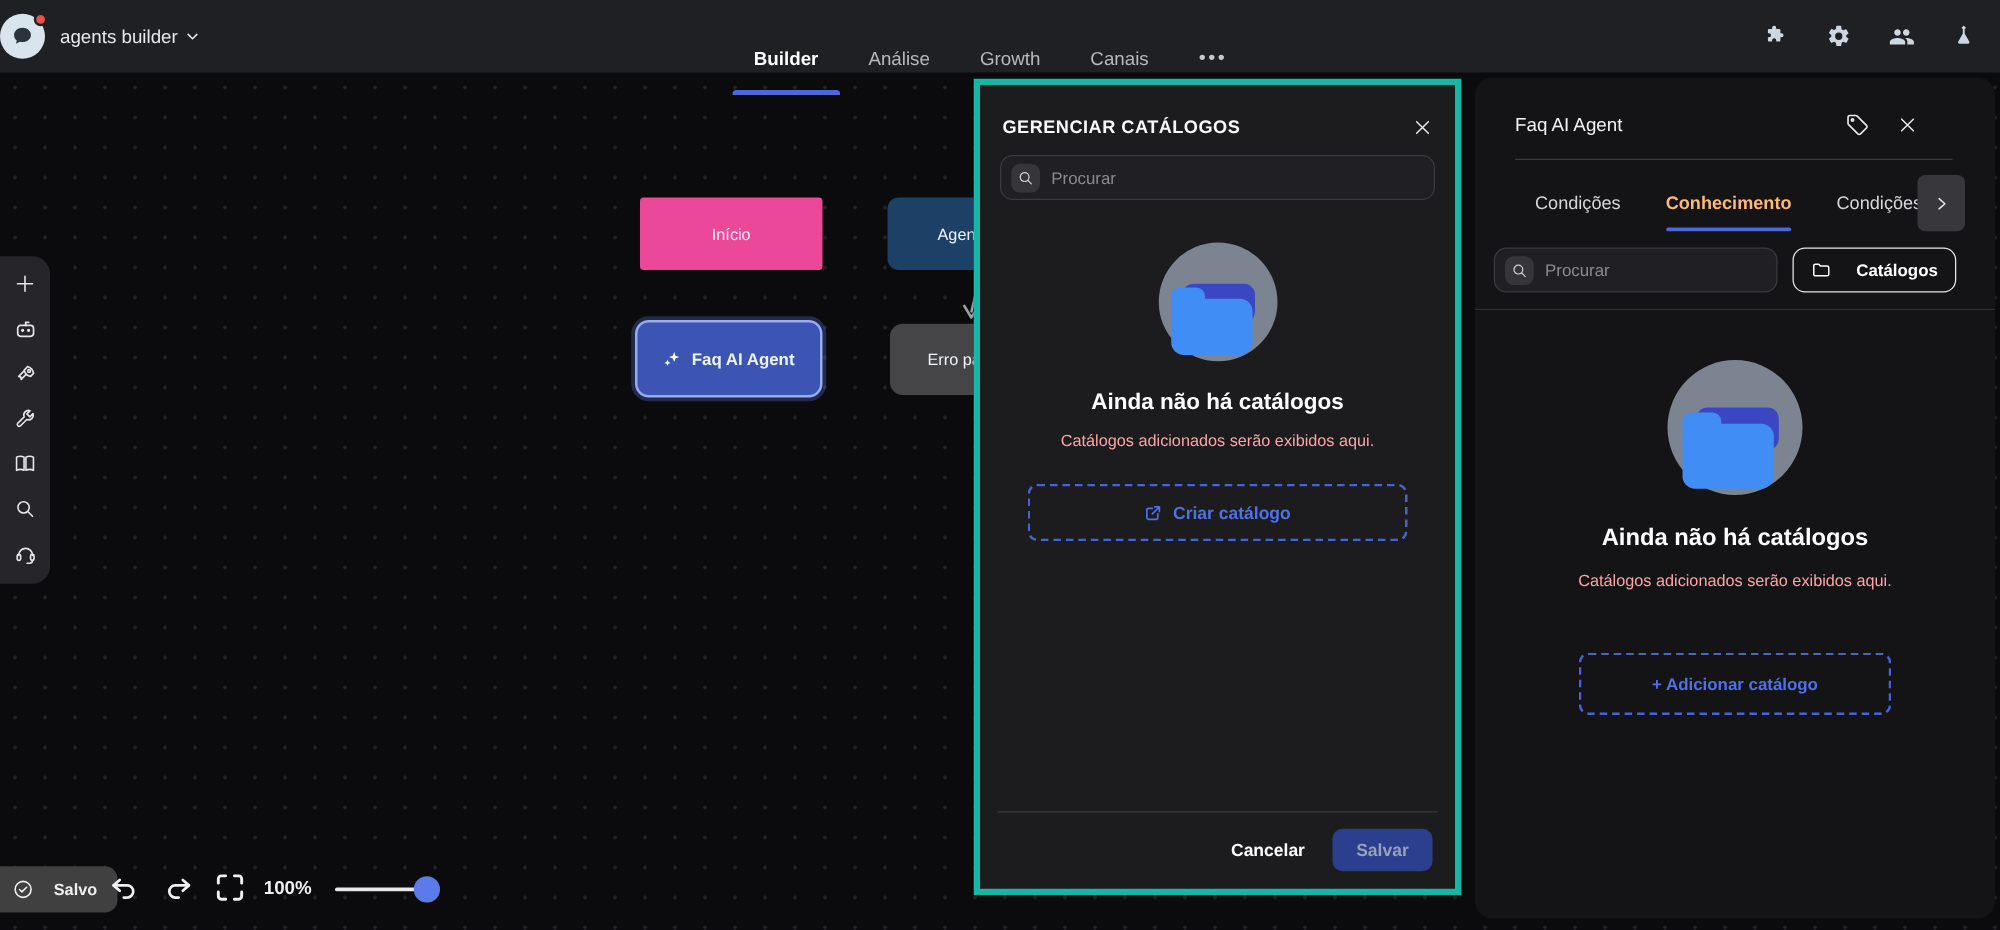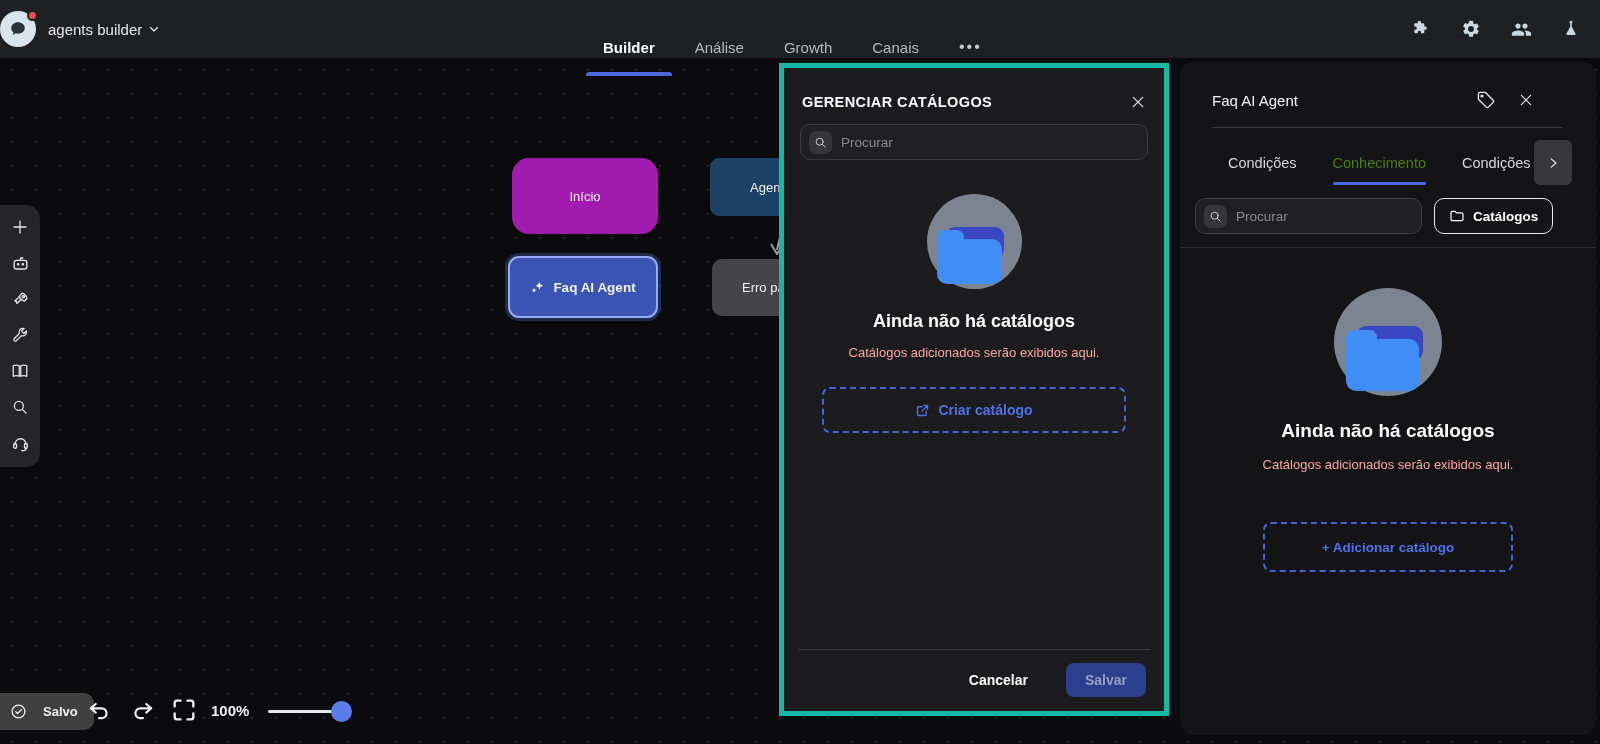--- a/index.html
+++ b/index.html
@@ -30,21 +30,21 @@
   .nav-icons { position:absolute; right:20px; top:0; height:58px; display:flex; align-items:center; gap:30px; }
   .nav-icons svg { fill:#ccd8e1; }
 
   
   .canvas { position:absolute; top:58px; left:0; right:0; bottom:0; background:#0b0b0d;
             background-image:radial-gradient(circle,#222226 1.3px, transparent 1.5px);
             background-size:24px 24px; z-index:0; }
 
   .node { position:absolute; display:flex; align-items:center; justify-content:center;
           font-size:13px; color:#eef3f8; z-index:1; }
-  .node-inicio { left:512px; top:158px; width:146px; height:76px; background:#a21caf; border-radius:17px; }
+  .node-inicio { left:512px; top:158px; width:146px; height:58px; background:#ec4899; border-radius:3px; }
   .node-excecao { left:710px; top:158px; width:170px; height:58px; background:#1c4066; border-radius:9px;
                   justify-content:flex-start; padding-left:40px; }
   .node-faq { left:508px; top:256px; width:150px; height:62px; background:#3c55b4;
               border:2px solid #97abef; border-radius:11px; box-shadow:0 0 0 3px rgba(92,118,224,.30);
               gap:7px; font-weight:bold; font-size:13.5px; }
   .node-erro { left:712px; top:259px; width:170px; height:57px; background:#454548; border-radius:10px;
                justify-content:flex-start; padding-left:30px; }
   .edge-arrow { position:absolute; left:764px; top:218px; z-index:1; }
 
   
@@ -95,49 +95,49 @@
   .search-input { flex:1; background:transparent; border:none; outline:none; color:#e9e9ec;
                   font-size:13.5px; font-family:inherit; }
   .search-input::placeholder { color:#8a8a90; }
   .modal-empty { display:flex; flex-direction:column; align-items:center; text-align:center; margin-top:34px; }
   .modal .illus { width:95px; height:95px; }
   .modal .empty-title { margin-top:22px; }
   .modal .empty-sub { margin-top:13px; }
   .modal .dashed-btn { margin:27px 22px 0; height:46px; align-self:stretch; font-size:14px; }
   .modal-spacer { flex:1; }
   .modal-foot { border-top:1px solid #39393d; margin:0 -2px; padding:13px 4px 14px;
-                display:flex; align-items:center; justify-content:flex-end; gap:38px; }
+                display:flex; align-items:center; justify-content:flex-end; gap:22px; }
   .btn-cancel { font-size:14px; font-weight:bold; color:#ffffff; background:none; border:none;
                 cursor:pointer; font-family:inherit; }
   .btn-save { font-size:14px; font-weight:bold; color:#97a0bd; background:#2c3e8e; border:none;
               border-radius:8px; padding:9px 19px; cursor:pointer; font-family:inherit; }
 
   
   .panel { position:absolute; left:1180px; top:62px; width:416px; height:673px; background:#141417;
            border-radius:14px; z-index:6; display:flex; flex-direction:column; overflow:hidden; }
   .panel-head { display:flex; align-items:center; justify-content:space-between; padding:28px 62px 0 32px; }
   .panel-title { font-size:15px; color:#f2f2f4; }
   .panel-head-icons { display:flex; align-items:center; gap:22px; }
   .icon-tag svg { stroke:#e9e9ec; fill:none; stroke-width:1.6; stroke-linejoin:round; }
   .panel-div1 { height:1px; background:#3a3a3e; margin:17px 34px 0 32px; }
   .panel-tabs { position:relative; margin-top:12px; height:46px; display:flex; align-items:center;
                 gap:36px; padding-left:48px; }
   .ptab { position:relative; height:46px; display:flex; align-items:center; font-size:14.5px;
           color:#d8d8da; cursor:pointer; white-space:nowrap; }
-  .ptab.active { color:#4d7c0f; font-weight:normal; }
+  .ptab.active { color:#fdba74; font-weight:bold; }
   .ptab.active::after { content:""; position:absolute; left:0; right:0; bottom:1px; height:3px;
                         border-radius:2px; background:#4a67e0; }
   .ptab-overflow { position:absolute; right:24px; top:0; width:38px; height:45px; background:#38383c;
                    border-radius:6px; display:flex; align-items:center; justify-content:center; cursor:pointer; }
   .ptab-overflow svg { stroke:#e9e9ec; fill:none; stroke-width:2; stroke-linecap:round; stroke-linejoin:round; }
   .panel-search-row { display:flex; gap:12px; margin:12px 46px 0 15px; }
   .panel-search-row .search-box { flex:1; margin-top:0; }
   .btn-catalogs { height:36px; border:1.5px solid #e8e8ea; border-radius:10px; background:transparent;
                   color:#ffffff; font-weight:bold; font-size:13.5px; font-family:inherit;
-                  display:flex; align-items:center; gap:8px; padding:0 14px; cursor:pointer; }
+                  display:flex; align-items:center; gap:20px; padding:0 14px; cursor:pointer; }
   .btn-catalogs svg { stroke:#ffffff; fill:none; stroke-width:1.8; stroke-linejoin:round; }
   .panel-div2 { height:1px; background:#2e2e32; margin-top:13px; }
   .panel-empty { display:flex; flex-direction:column; align-items:center; text-align:center; margin-top:40px; }
   .panel .illus { width:108px; height:108px; }
   .panel .empty-title { margin-top:24px; font-size:19px; }
   .panel .empty-sub { margin-top:15px; }
   .panel .dashed-btn { margin-top:50px; width:250px; height:50px; font-size:13.5px; }
 </style>
 </head>
 <body>

